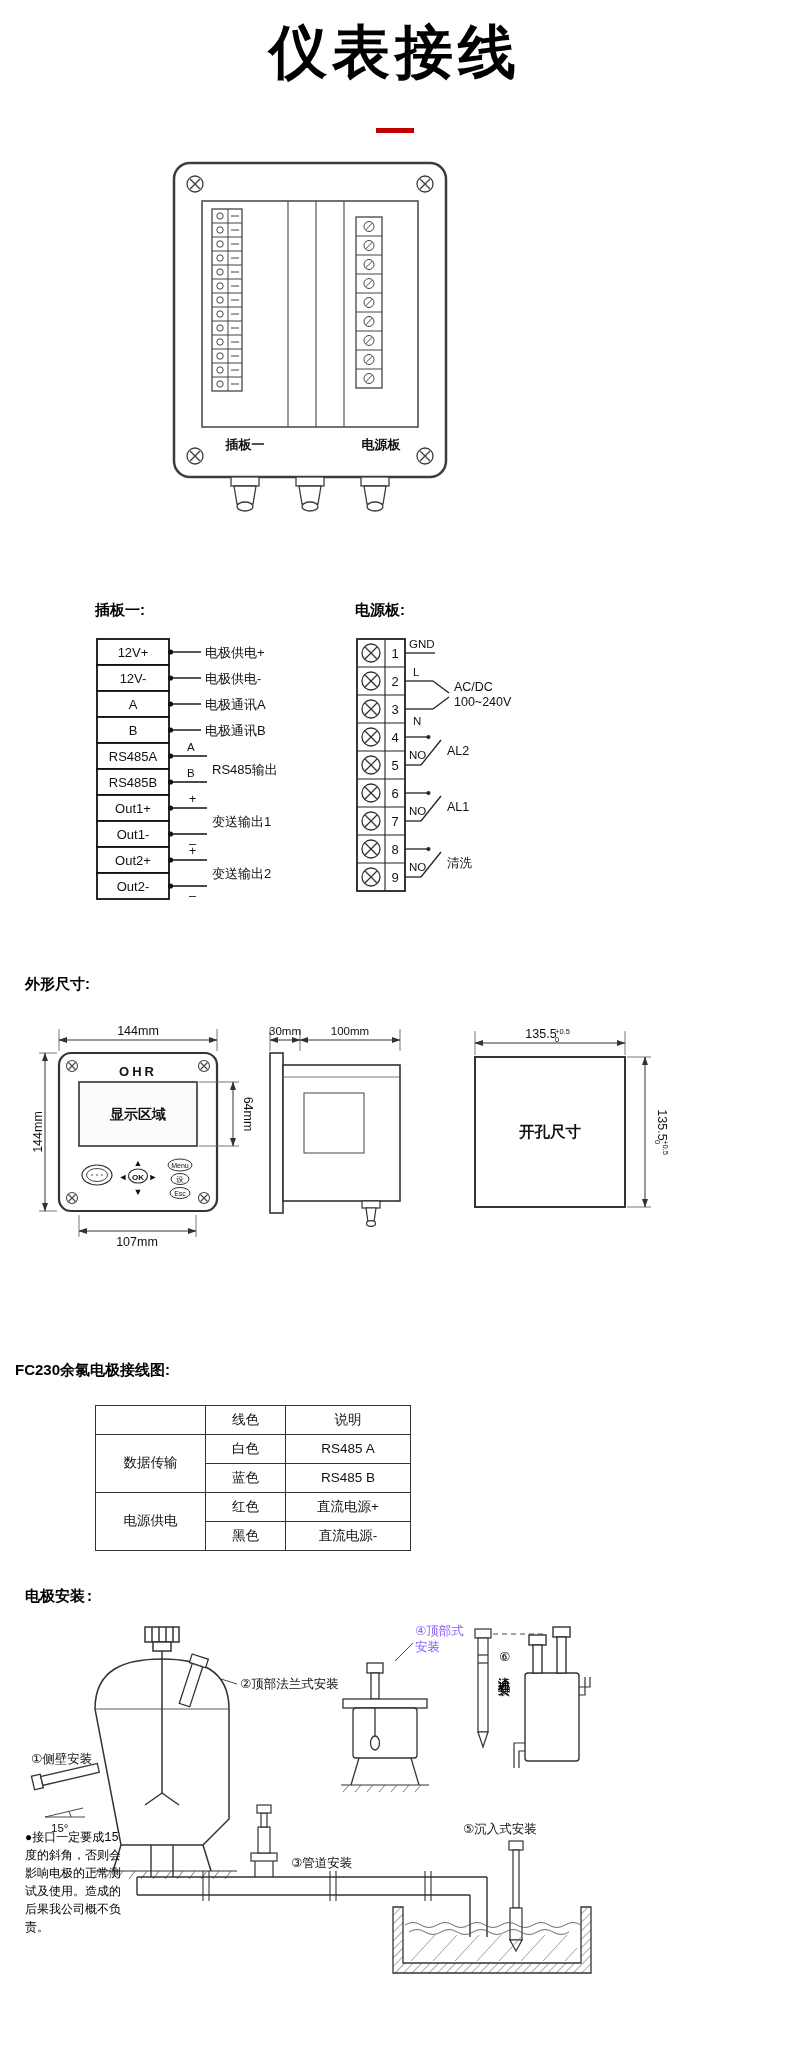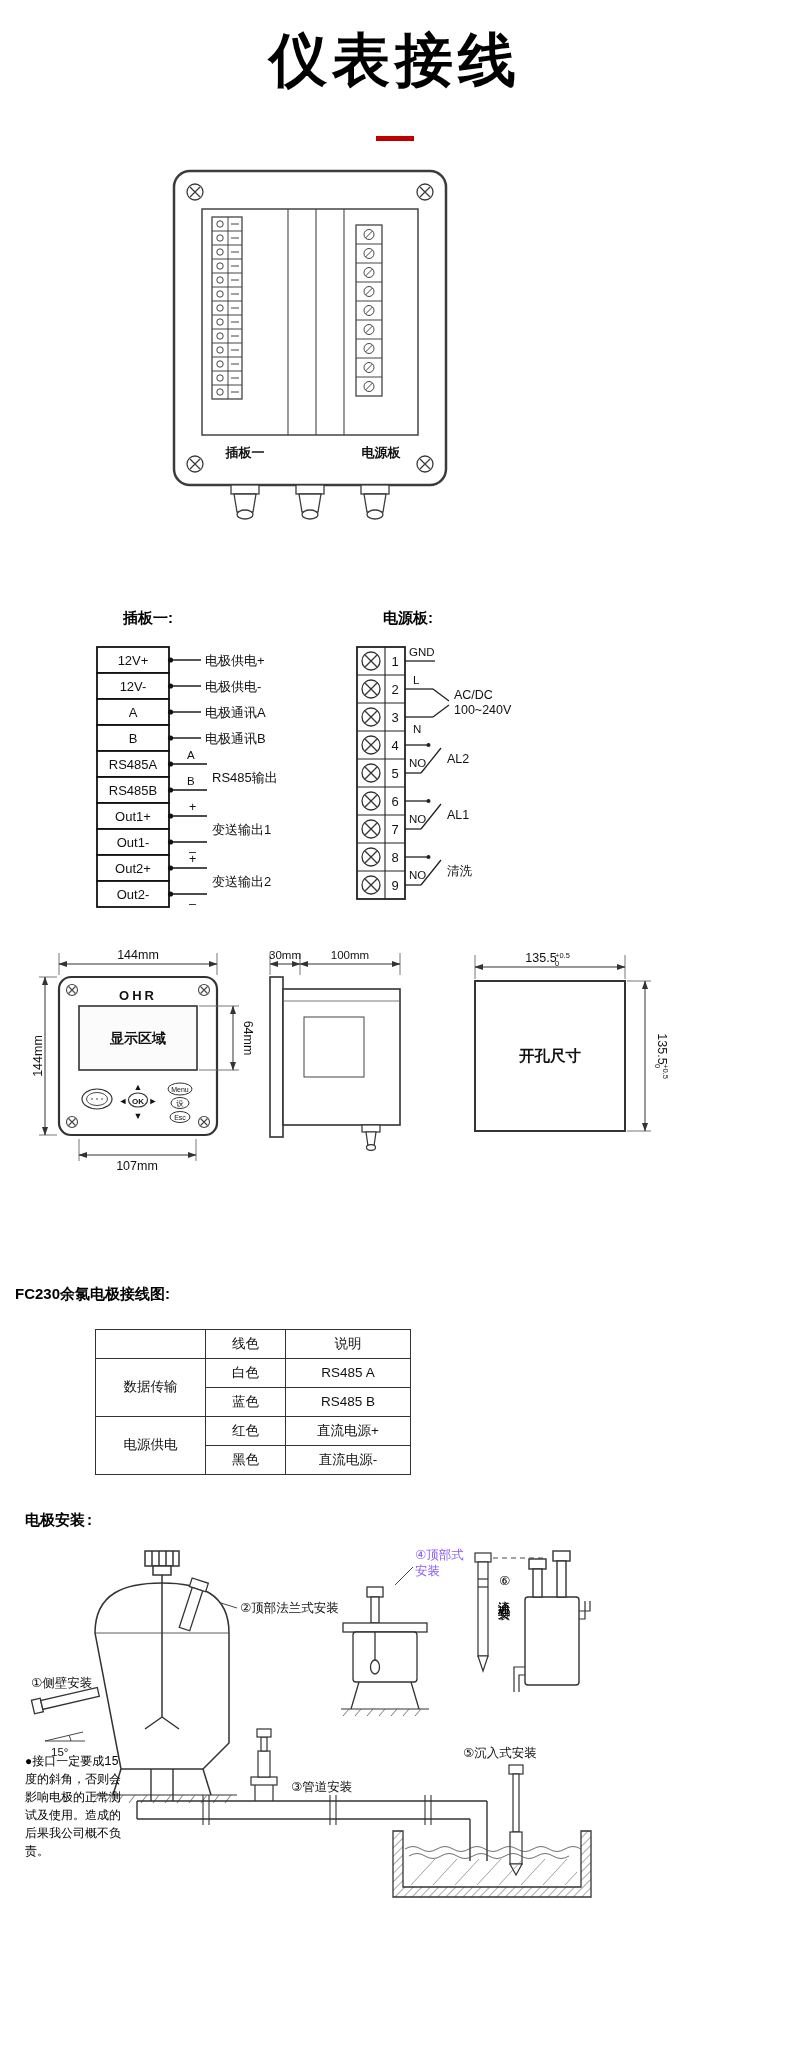--- a/index.html
+++ b/index.html
@@ -1,24 +1,24 @@
 <!DOCTYPE html>
 <html><head>
 <meta charset="utf-8">
 <style>
   * { margin:0; padding:0; box-sizing:border-box; }
   html,body { background:#fff; }
   body { width:790px; font-family:"Liberation Sans","DejaVu Sans",sans-serif; color:#111; }
   .page { width:790px; height:2056px; background:#fff; overflow:hidden; position:relative; }
 
-  .header { padding-top:28px; text-align:center; }
+  .header { padding-top:20px; text-align:center; }
   .title { font-size:58px; font-weight:900; letter-spacing:5px; color:#000; line-height:1.1; }
   .red-dash { width:38px; height:5px; margin:44px auto 0; background:#c00000; }
 
-  .h-sec { font-size:15px; font-weight:700; color:#000; line-height:18px;margin-left:28px; }
+  .h-sec { font-size:15px; font-weight:700; color:#000; line-height:18px; }
   .h-fcl80 { margin:64px 0 0 25px; }
   .device-wrap { margin:26px 0 0 170px; width:280px; }
 
   .boards-row { display:flex; margin:82px 0 0 95px; }
   .board1-col { width:260px; }
   .boards-row .h-sec { margin-bottom:18px; }
 
   .h-dims { margin:66px 0 0 25px; }
   .dims-wrap { margin:24px 0 0 25px; width:700px; }
 
@@ -309,20 +309,21 @@
         <text x="54" y="122" class="t11">NO</text>
         <text x="92" y="118" class="t12">AL2</text>
         <text x="54" y="178" class="t11">NO</text>
         <text x="92" y="174" class="t12">AL1</text>
         <text x="54" y="234" class="t11">NO</text>
         <text x="92" y="230" class="t12">清洗</text>
       </svg>
     </div>
   </div>
 
+  <h2 class="h-sec h-dims">外形尺寸:</h2>
   <div class="dims-wrap">
     <svg width="700" height="240" viewBox="0 0 700 240">
       <defs>
         <marker id="ae" markerWidth="9" markerHeight="7" refX="8" refY="3" orient="auto" markerUnits="userSpaceOnUse">
             <path d="M0,0 L8.5,3 L0,6 Z" fill="#333"></path>
           </marker>
         <marker id="as" markerWidth="9" markerHeight="7" refX="0.5" refY="3" orient="auto" markerUnits="userSpaceOnUse">
             <path d="M8.5,0 L0,3 L8.5,6 Z" fill="#333"></path>
           </marker>
       </defs>

